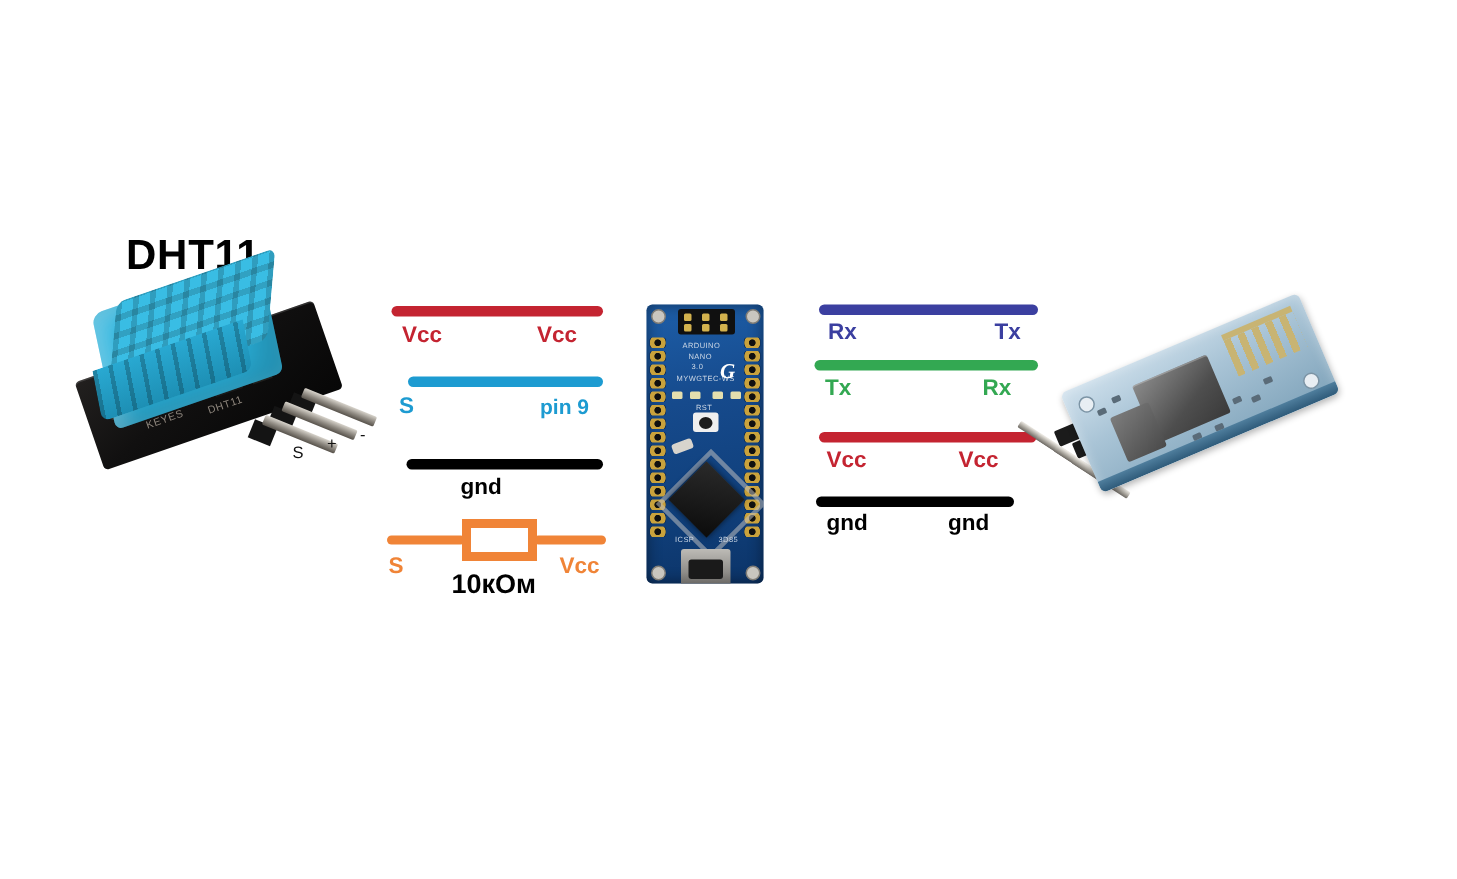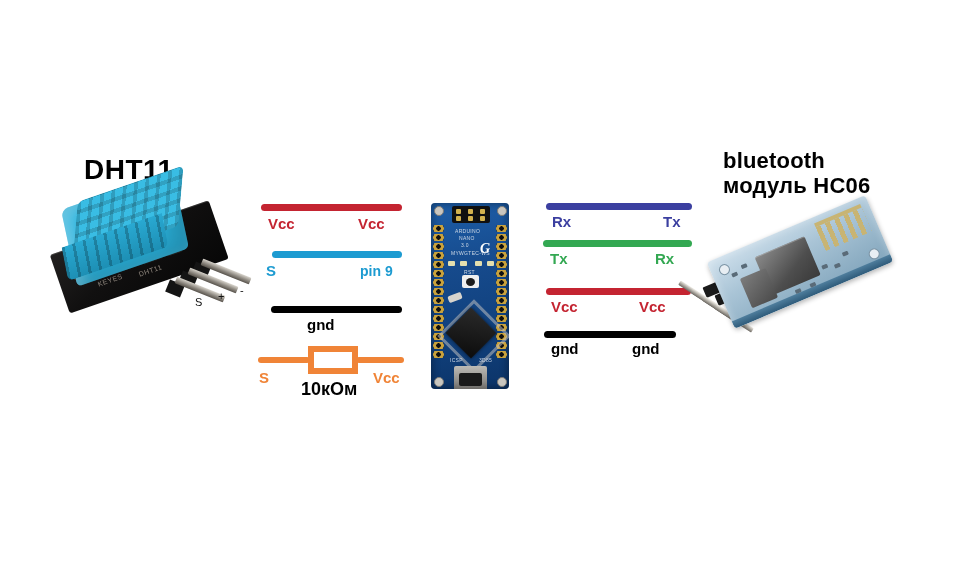--- a/index.html
+++ b/index.html
@@ -316,22 +316,20 @@
     border-radius: 1px;
   }
 </style>
 </head>
 <body>
 
 <div id="canvas">
 
   <div class="heading" id="title-dht11">DHT11</div>
 
-  <div class="heading" id="title-bt">bluetooth
-модуль HC06</div>
 
   <div class="abs" id="dht11-photo">
     <div id="dht11-pcb">
       <div id="dht11-pcb-hole"></div>
       <div class="dht11-pcb-txt" style="left:36px; top:40px;">KEYES</div>
       <div class="dht11-pcb-txt" style="left:78px; top:44px;">DHT11</div>
       <div id="dht11-smd-a"></div>
       <div id="dht11-smd-b"></div>
     </div>
 

